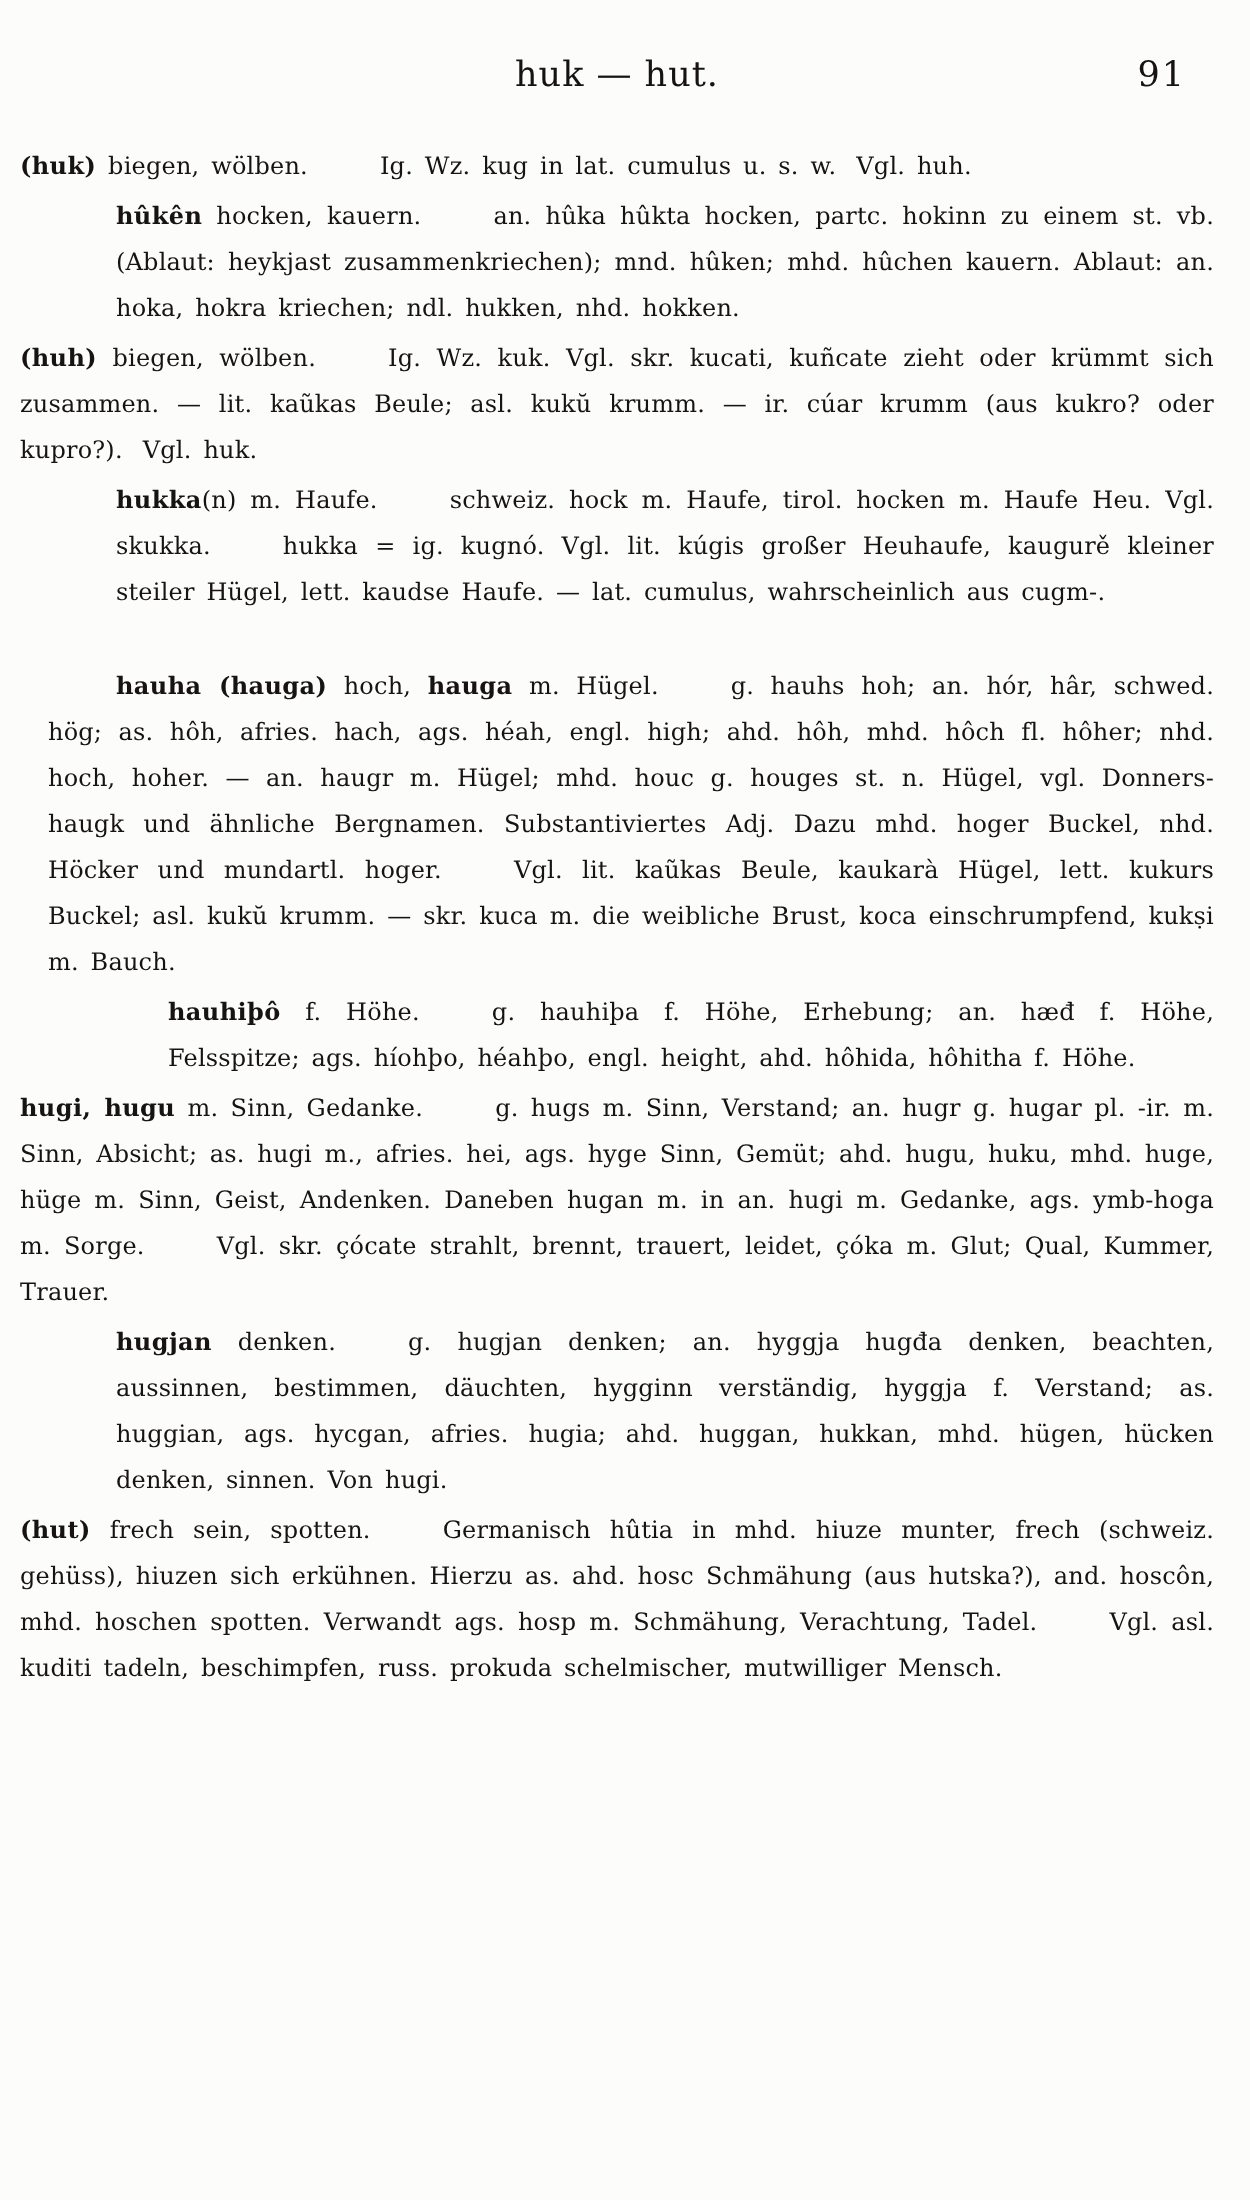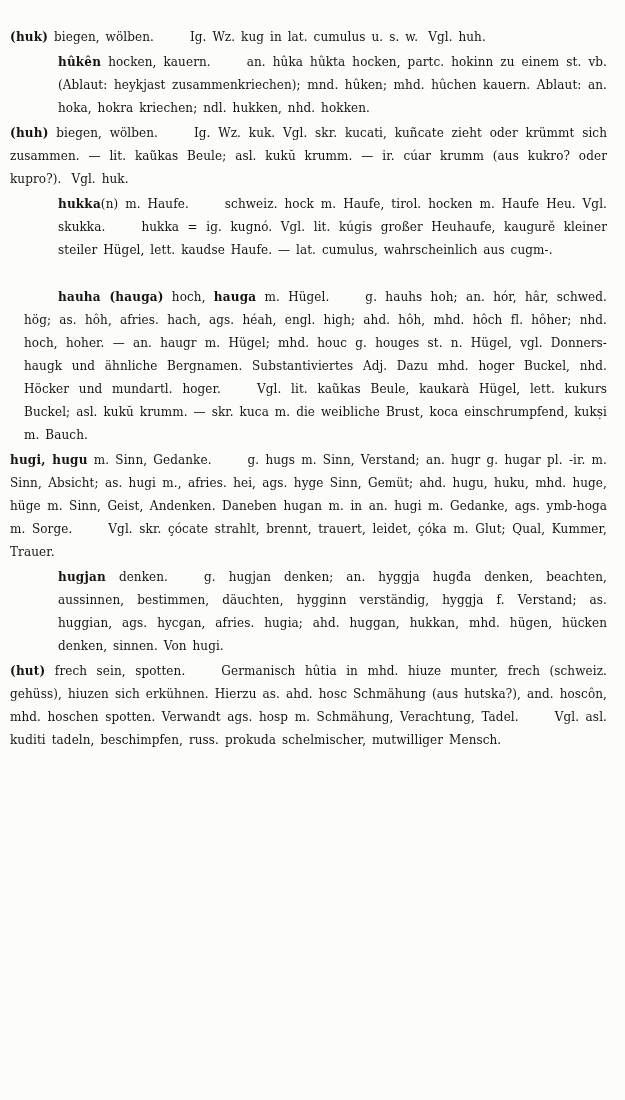--- a/index.html
+++ b/index.html
@@ -49,32 +49,37 @@
   .lvl-hang { padding-left: 14px; text-indent: 34px; margin-top: 24px; }
   .hw { font-weight: 700; letter-spacing: 0.2px; }
   .gap   { display: inline-block; width: 36px; }
   .gap-s { display: inline-block; width: 10px; }
 </style>
 </head>
 <body>
 
 <div class="page">
 
+  <div class="running-head">
+    <span class="title">huk — hut.</span>
+    <span class="pageno">91</span>
+  </div>
 
   <p class="entry lvl-main"><span class="hw">(huk)</span><span> biegen, wölben.</span><span class="gap"></span><span>Ig. Wz. kug in lat. cumulus u. s. w.</span><span class="gap-s"></span><span>Vgl. huh.</span></p>
 
   <p class="entry lvl-sub"><span class="hw">hûkên</span><span> hocken, kauern.</span><span class="gap"></span><span>an. hûka hûkta hocken, partc. hokinn zu einem st. vb. (Ablaut: heykjast zusammenkriechen); mnd. hûken; mhd. hûchen kauern. Ablaut: an. hoka, hokra kriechen; ndl. hukken, nhd. hokken.</span></p>
 
   <p class="entry lvl-main"><span class="hw">(huh)</span><span> biegen, wölben.</span><span class="gap"></span><span>Ig. Wz. kuk. Vgl. skr. kucati, kuñcate zieht oder krümmt sich zusammen. — lit. kaũkas Beule; asl. kukŭ krumm. — ir. cúar krumm (aus kukro? oder kupro?).</span><span class="gap-s"></span><span>Vgl. huk.</span></p>
 
   <p class="entry lvl-sub"><span class="hw">hukka</span><span>(n) m. Haufe.</span><span class="gap"></span><span>schweiz. hock m. Haufe, tirol. hocken m. Haufe Heu. Vgl. skukka.</span><span class="gap"></span><span>hukka = ig. kugnó. Vgl. lit. kúgis großer Heuhaufe, kaugurě kleiner steiler Hügel, lett. kaudse Haufe. — lat. cumulus, wahrscheinlich aus cugm-.</span></p>
 
 
   <p class="entry lvl-hang"><span class="hw">hauha (hauga)</span><span> hoch, </span><span class="hw">hauga</span><span> m. Hügel.</span><span class="gap"></span><span>g. hauhs hoh; an. hór, hâr, schwed. hög; as. hôh, afries. hach, ags. héah, engl. high; ahd. hôh, mhd. hôch fl. hôher; nhd. hoch, hoher. — an. haugr m. Hügel; mhd. houc g. houges st. n. Hügel, vgl. Donners-haugk und ähnliche Bergnamen. Substantiviertes Adj. Dazu mhd. hoger Buckel, nhd. Höcker und mundartl. hoger.</span><span class="gap"></span><span>Vgl. lit. kaũkas Beule, kaukarà Hügel, lett. kukurs Buckel; asl. kukŭ krumm. — skr. kuca m. die weibliche Brust, koca einschrumpfend, kukṣi m. Bauch.</span></p>
 
+  <p class="entry lvl-sub2"><span class="hw">hauhiþô</span><span> f. Höhe.</span><span class="gap"></span><span>g. hauhiþa f. Höhe, Erhebung; an. hæđ f. Höhe, Felsspitze; ags. híohþo, héahþo, engl. height, ahd. hôhida, hôhitha f. Höhe.</span></p>
 
   <p class="entry lvl-main"><span class="hw">hugi, hugu</span><span> m. Sinn, Gedanke.</span><span class="gap"></span><span>g. hugs m. Sinn, Verstand; an. hugr g. hugar pl. -ir. m. Sinn, Absicht; as. hugi m., afries. hei, ags. hyge Sinn, Gemüt; ahd. hugu, huku, mhd. huge, hüge m. Sinn, Geist, Andenken. Daneben hugan m. in an. hugi m. Gedanke, ags. ymb-hoga m. Sorge.</span><span class="gap"></span><span>Vgl. skr. çócate strahlt, brennt, trauert, leidet, çóka m. Glut; Qual, Kummer, Trauer.</span></p>
 
   <p class="entry lvl-sub"><span class="hw">hugjan</span><span> denken.</span><span class="gap"></span><span>g. hugjan denken; an. hyggja hugđa denken, beachten, aussinnen, bestimmen, däuchten, hygginn verständig, hyggja f. Verstand; as. huggian, ags. hycgan, afries. hugia; ahd. huggan, hukkan, mhd. hügen, hücken denken, sinnen. Von hugi.</span></p>
 
   <p class="entry lvl-main"><span class="hw">(hut)</span><span> frech sein, spotten.</span><span class="gap"></span><span>Germanisch hûtia in mhd. hiuze munter, frech (schweiz. gehüss), hiuzen sich erkühnen. Hierzu as. ahd. hosc Schmähung (aus hutska?), and. hoscôn, mhd. hoschen spotten. Verwandt ags. hosp m. Schmähung, Verachtung, Tadel.</span><span class="gap"></span><span>Vgl. asl. kuditi tadeln, beschimpfen, russ. prokuda schelmischer, mutwilliger Mensch.</span></p>
 
 </div>
 
 </body></html>

